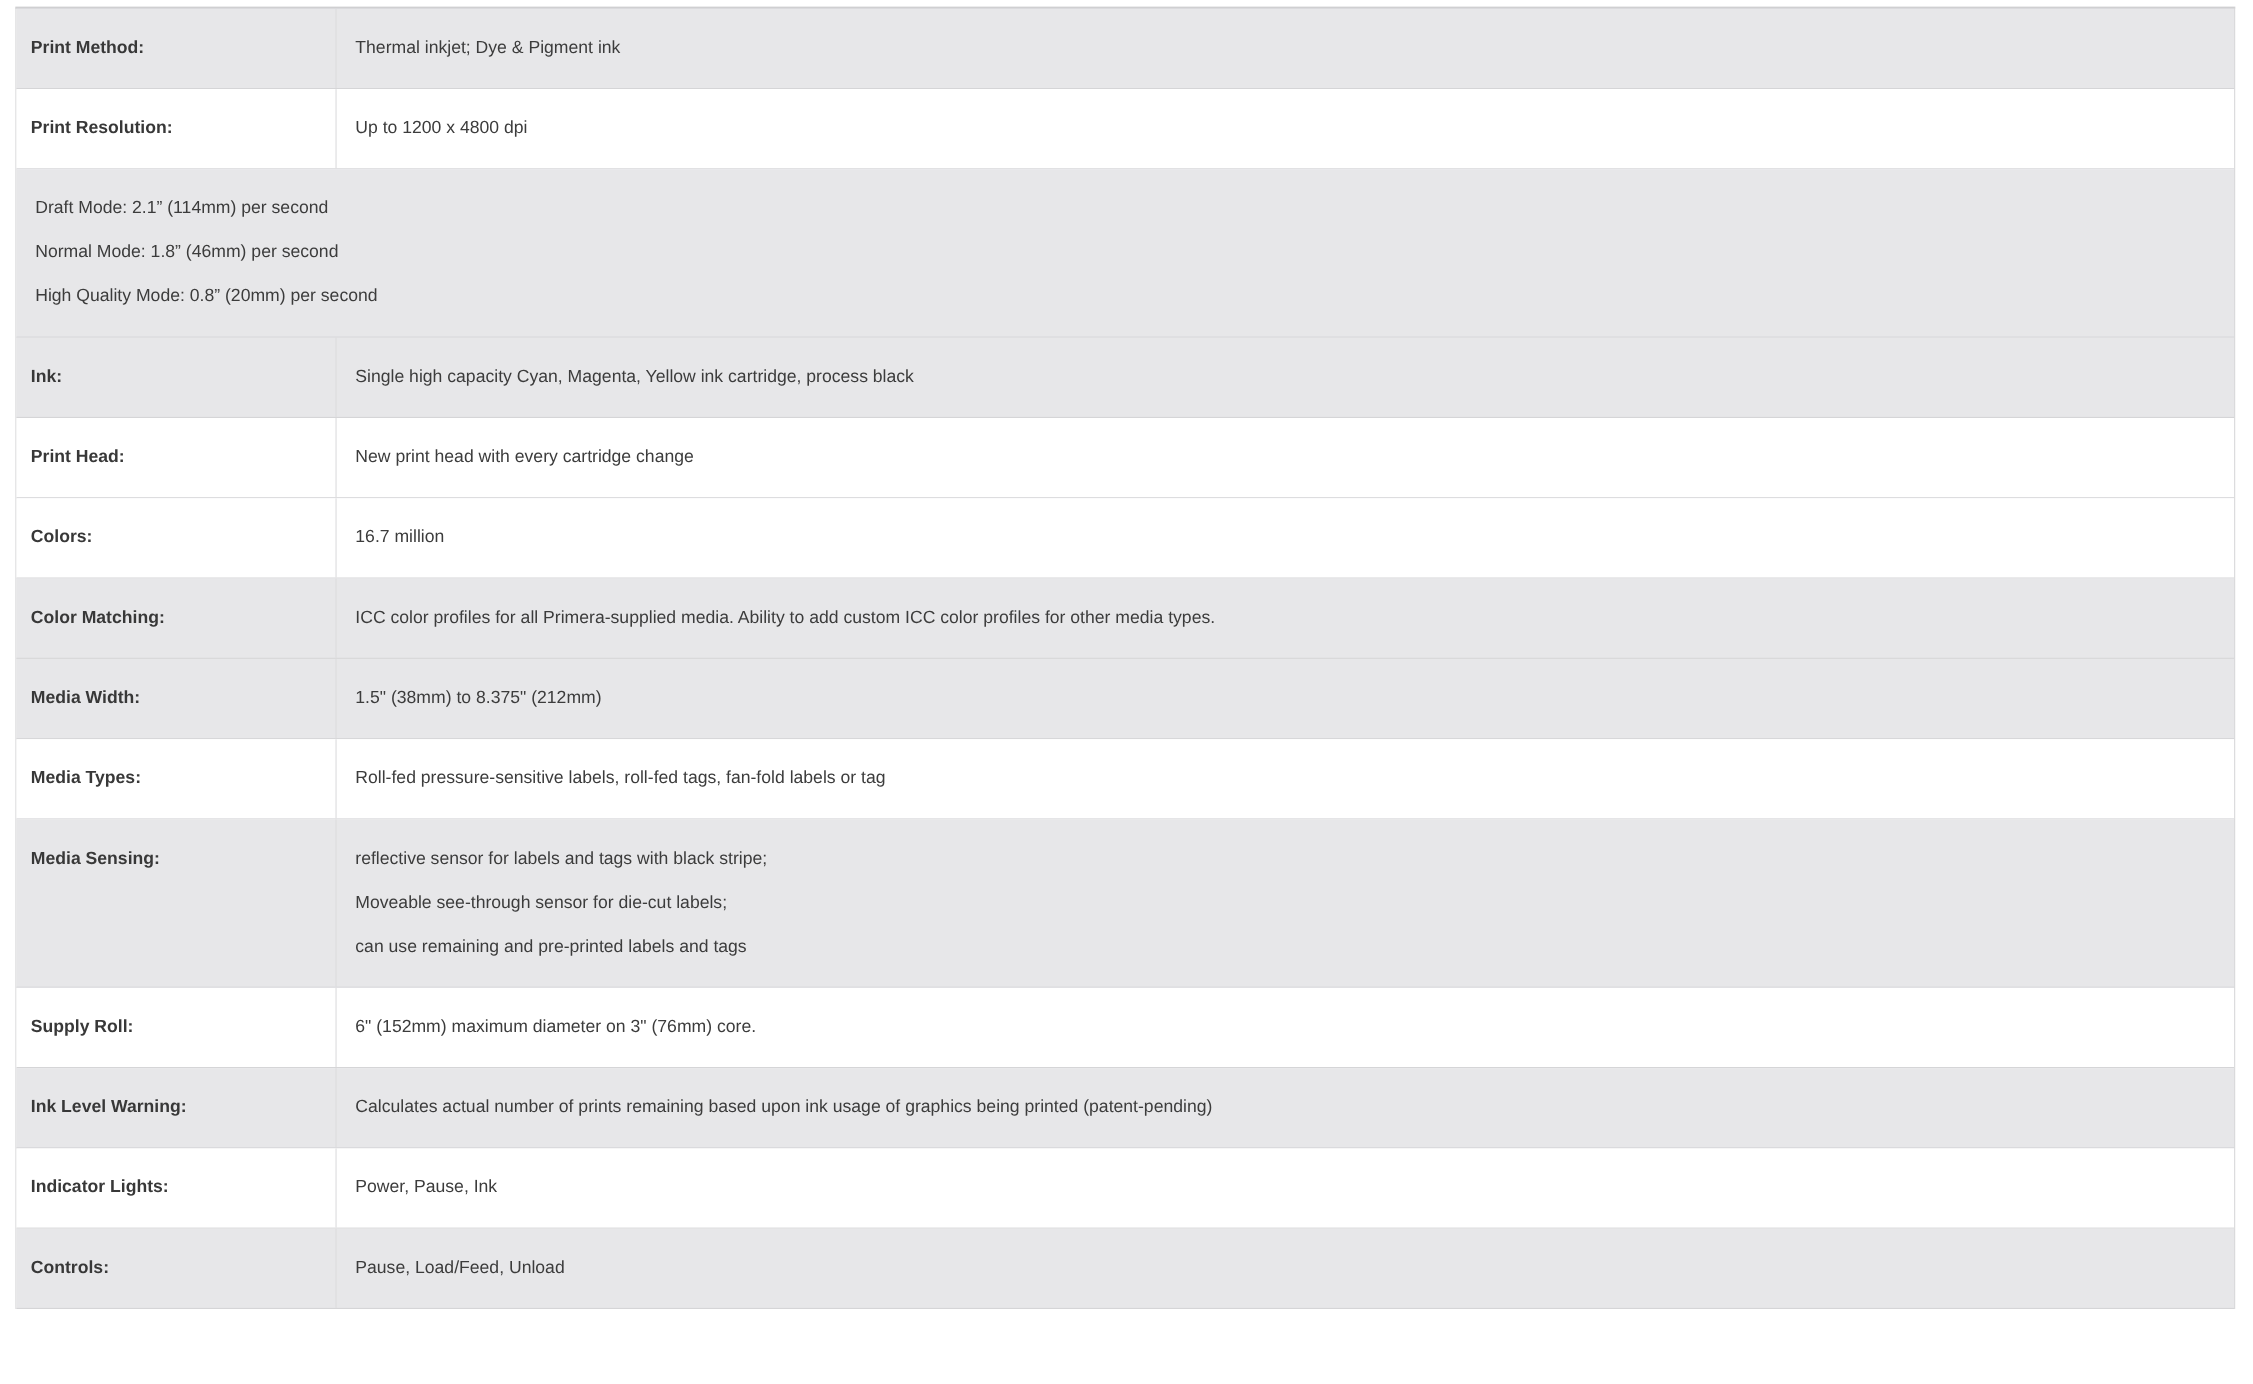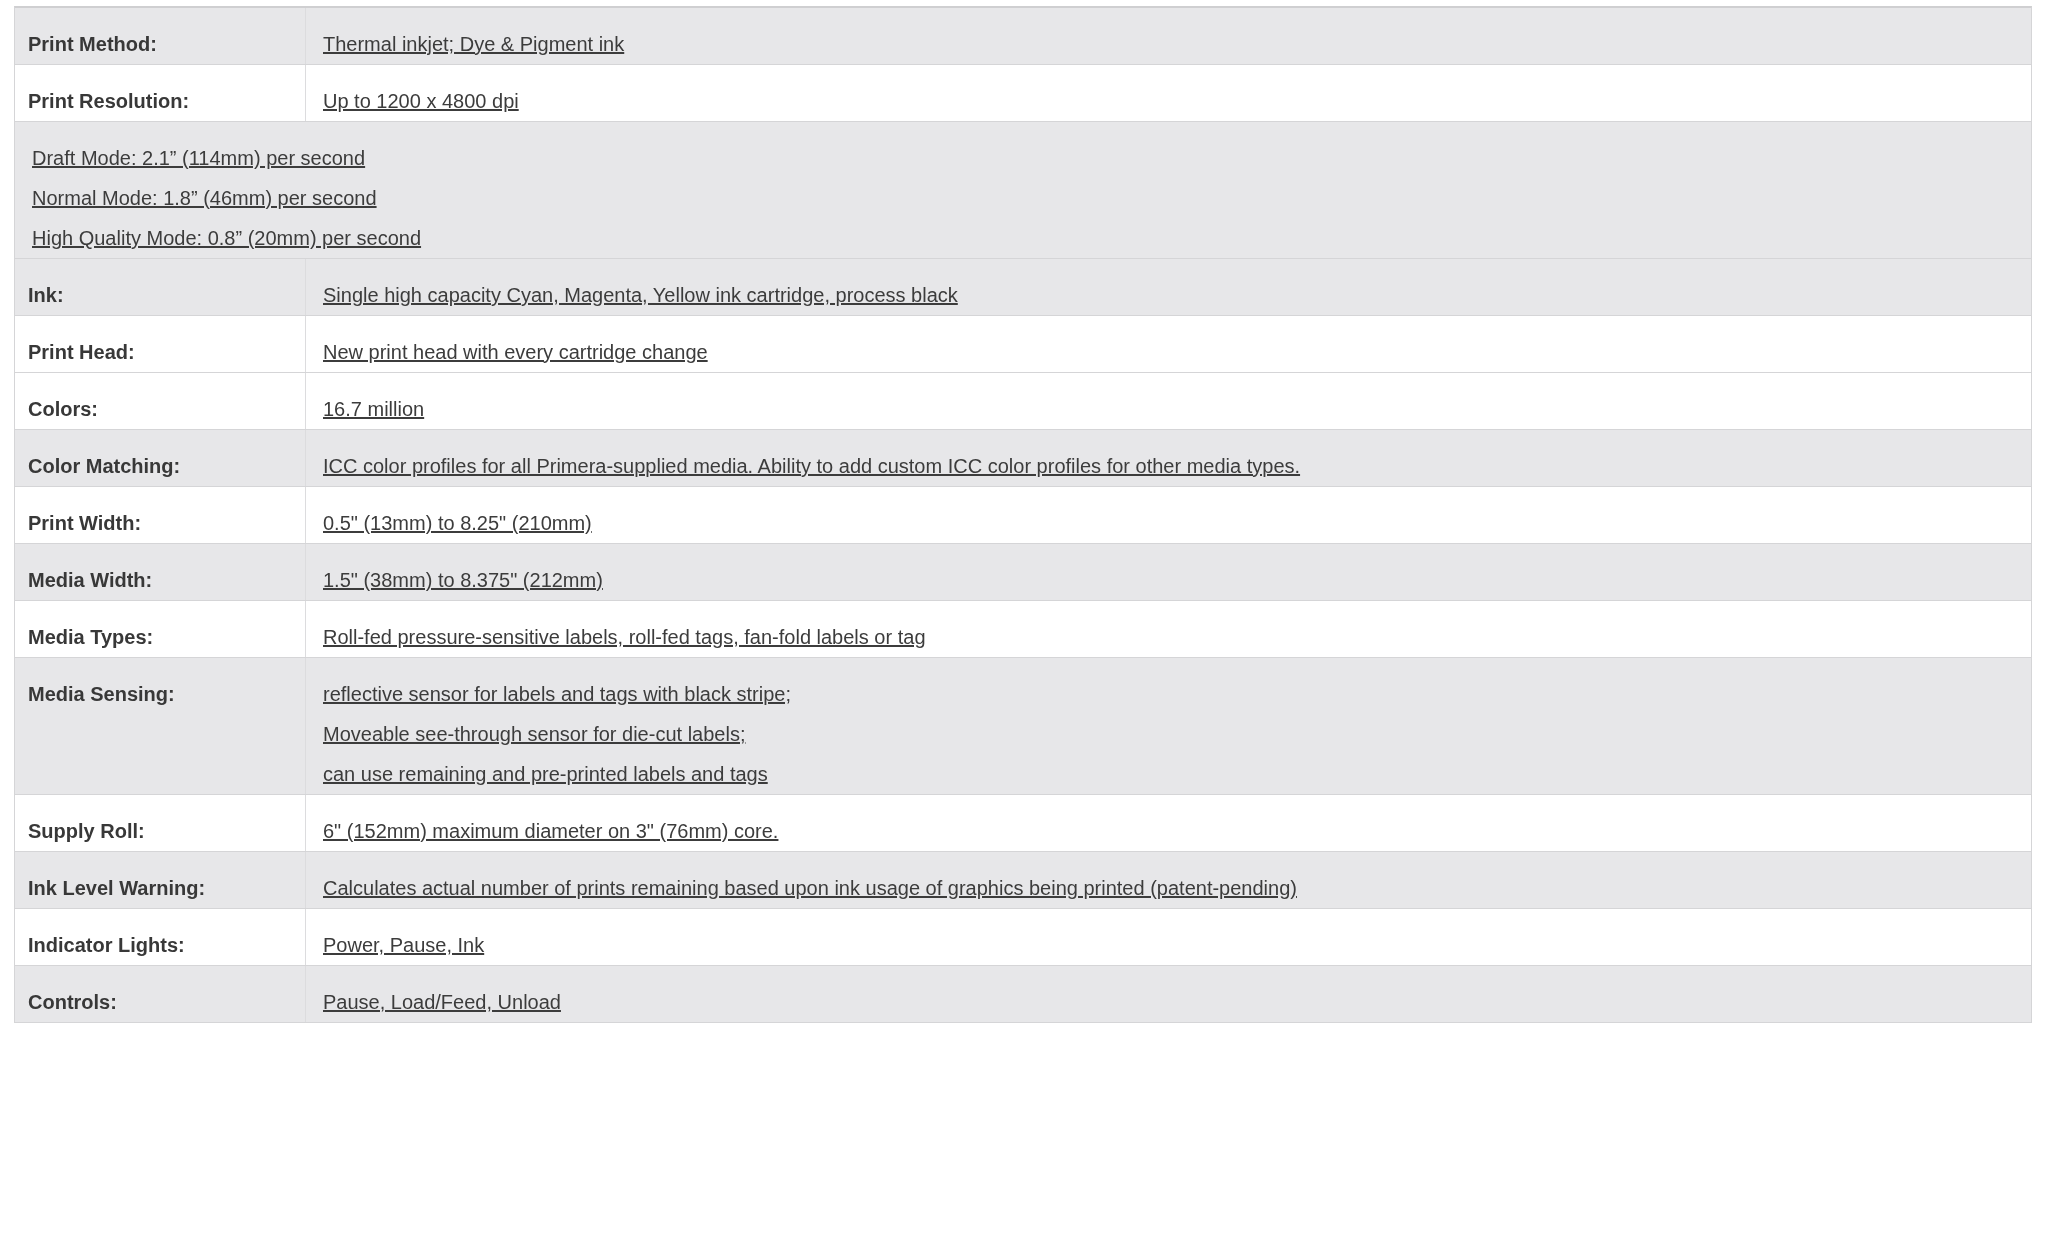--- a/index.html
+++ b/index.html
@@ -27,38 +27,38 @@
   .row {
     display: flex;
     align-items: stretch;
     border-bottom: 1px solid var(--border-color, #d5d5d7);
   }
   .row.gray { background: var(--row-alt-bg, #e7e7e9); }
   .row.white { background: var(--row-bg, #ffffff); }
   .cell {
     box-sizing: border-box;
     padding-top: 16px;
-    font-size: 20px;
+    padding-bottom: 16px;
+    font-size: 16px;
     line-height: 40px;
     color: var(--text-color, #3c3c3c);
   }
   .label {
     width: 291px;
     flex: 0 0 291px;
     padding-left: 13px;
     padding-right: 10px;
     font-weight: 700;
     color: var(--label-color, #383838);
     border-right: 1px solid var(--divider-color, #dcdcde);
   }
   .value {
     flex: 1 1 auto;
     padding-left: 17px;
     padding-right: 20px;
-    text-decoration: underline;
   }
   .line { line-height: 40px; }
 </style>
 </head>
 <body>
 
 <div class="spec-table">
   <div class="row gray">
     <div class="cell label">Print Method:</div>
     <div class="cell value">
@@ -102,26 +102,20 @@
       </div>
   </div>
 
   <div class="row gray">
     <div class="cell label">Color Matching:</div>
     <div class="cell value">
         <div class="line">ICC color profiles for all Primera-supplied media. Ability to add custom ICC color profiles for other media types.</div>
       </div>
   </div>
 
-  <div class="row white">
-    <div class="cell label">Print Width:</div>
-    <div class="cell value">
-        <div class="line">0.5" (13mm) to 8.25" (210mm)</div>
-      </div>
-  </div>
 
   <div class="row gray">
     <div class="cell label">Media Width:</div>
     <div class="cell value">
         <div class="line">1.5" (38mm) to 8.375" (212mm)</div>
       </div>
   </div>
 
   <div class="row white">
     <div class="cell label">Media Types:</div>

